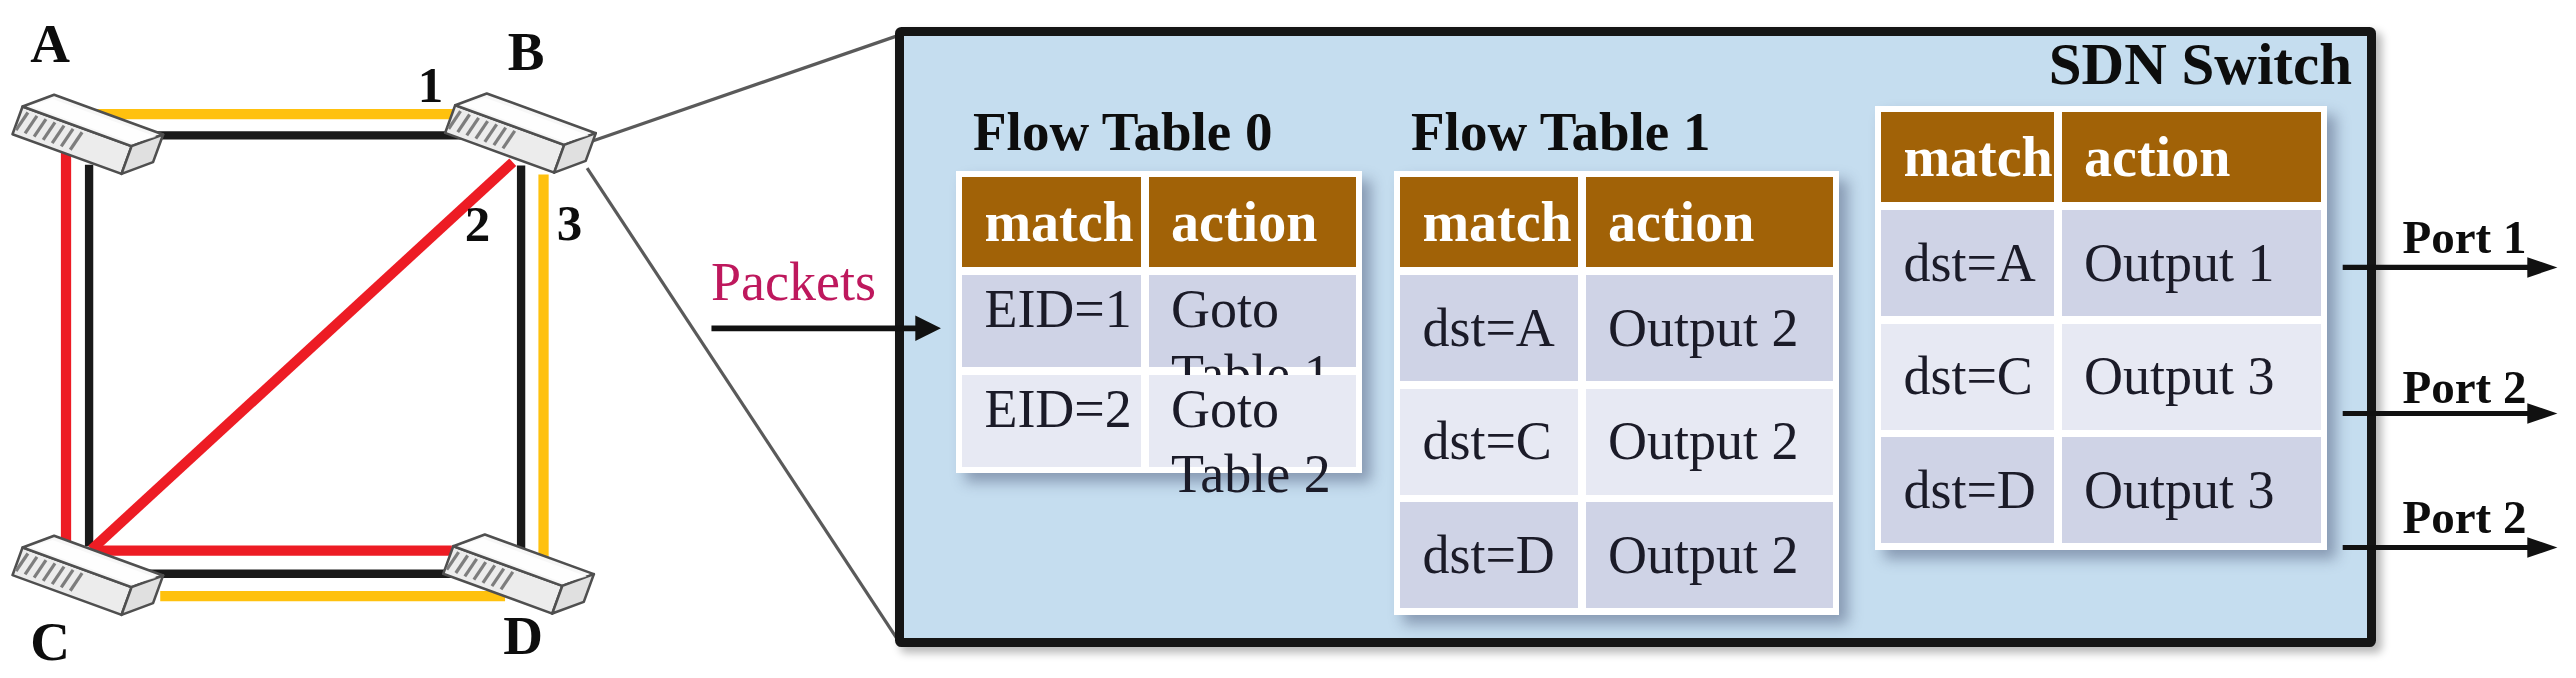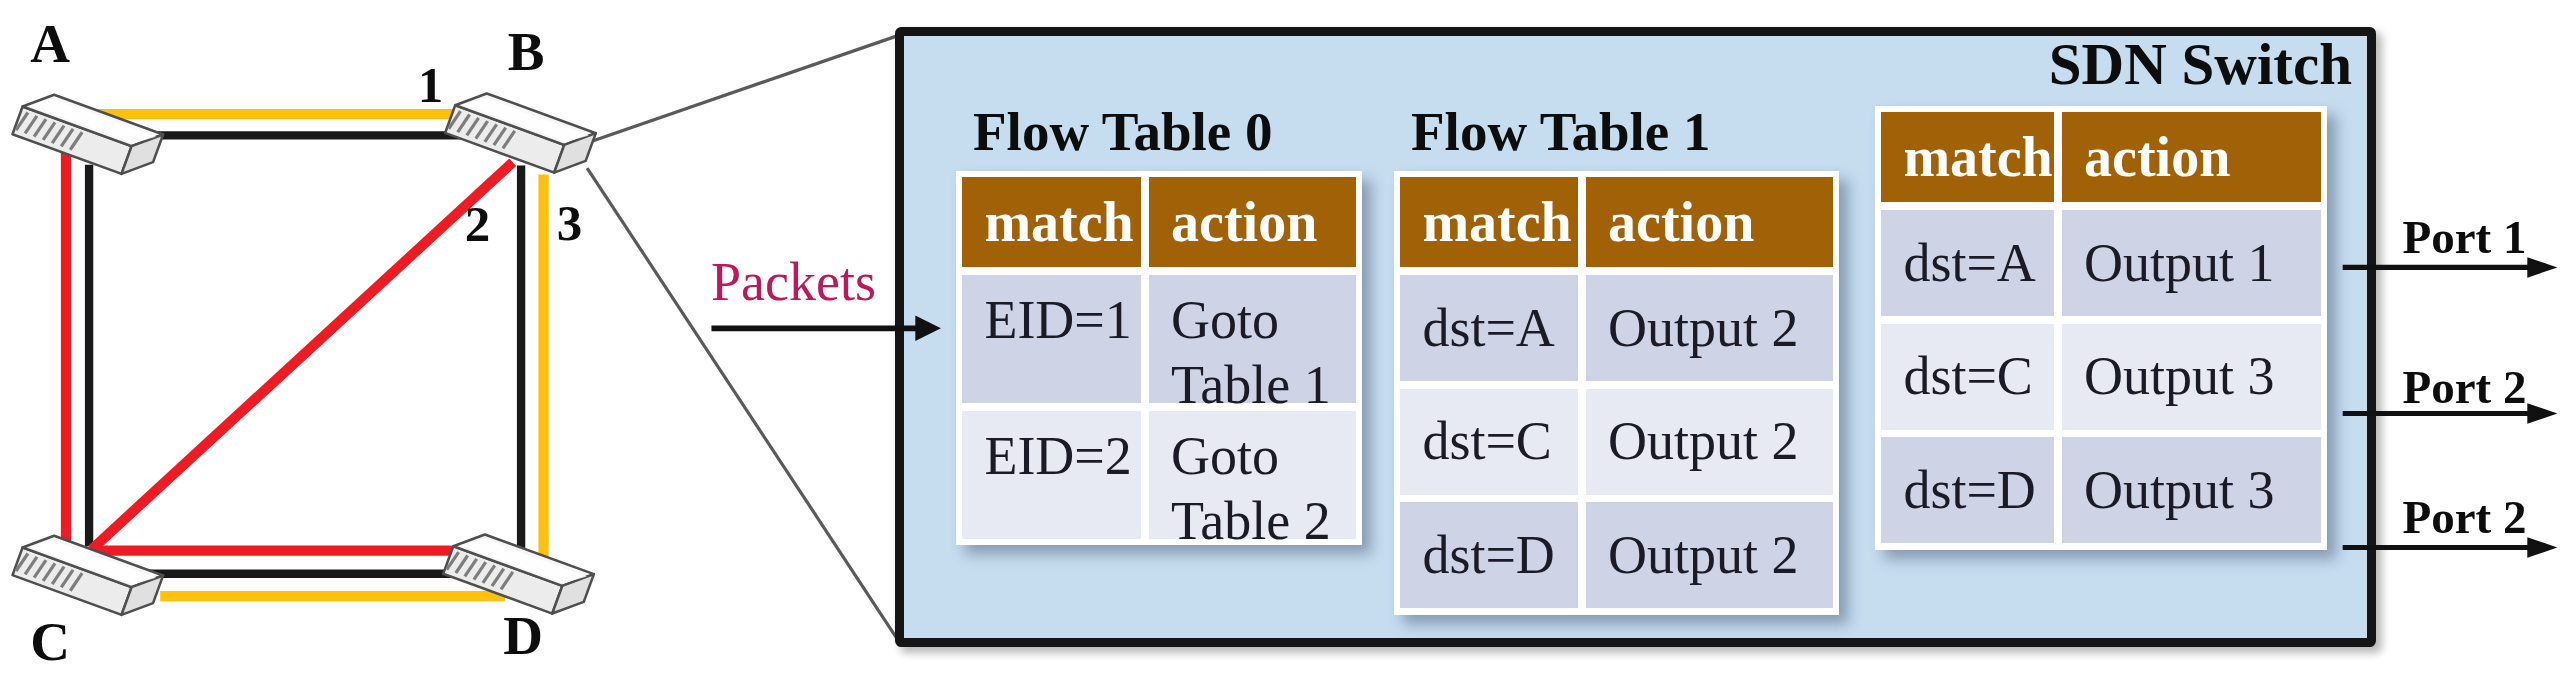--- a/index.html
+++ b/index.html
@@ -61,21 +61,21 @@
     box-sizing:border-box;padding-left:22px;
     font-size:54px;color:#1b1b28;line-height:1.2;
   }
   .hdr{
     background:#a16207;color:#ffffff;
     font-weight:bold;font-size:56px;height:90px;
   }
   .r-a{background:#cfd3e6;}
   .r-b{background:#e7e9f3;}
   .row-std{height:106px;}
-  .row-tall{height:128px;align-items:flex-start;padding-top:13px;} 
+  .row-tall{height:92px;align-items:flex-start;padding-top:2px;} 
   .port-label{
     position:absolute;z-index:7;width:147px;text-align:center;
     font-weight:bold;font-size:47px;color:#0d0d0d;line-height:1;white-space:nowrap;
   }
 </style>
 </head>
 <body>
 
 <div class="canvas">
 

